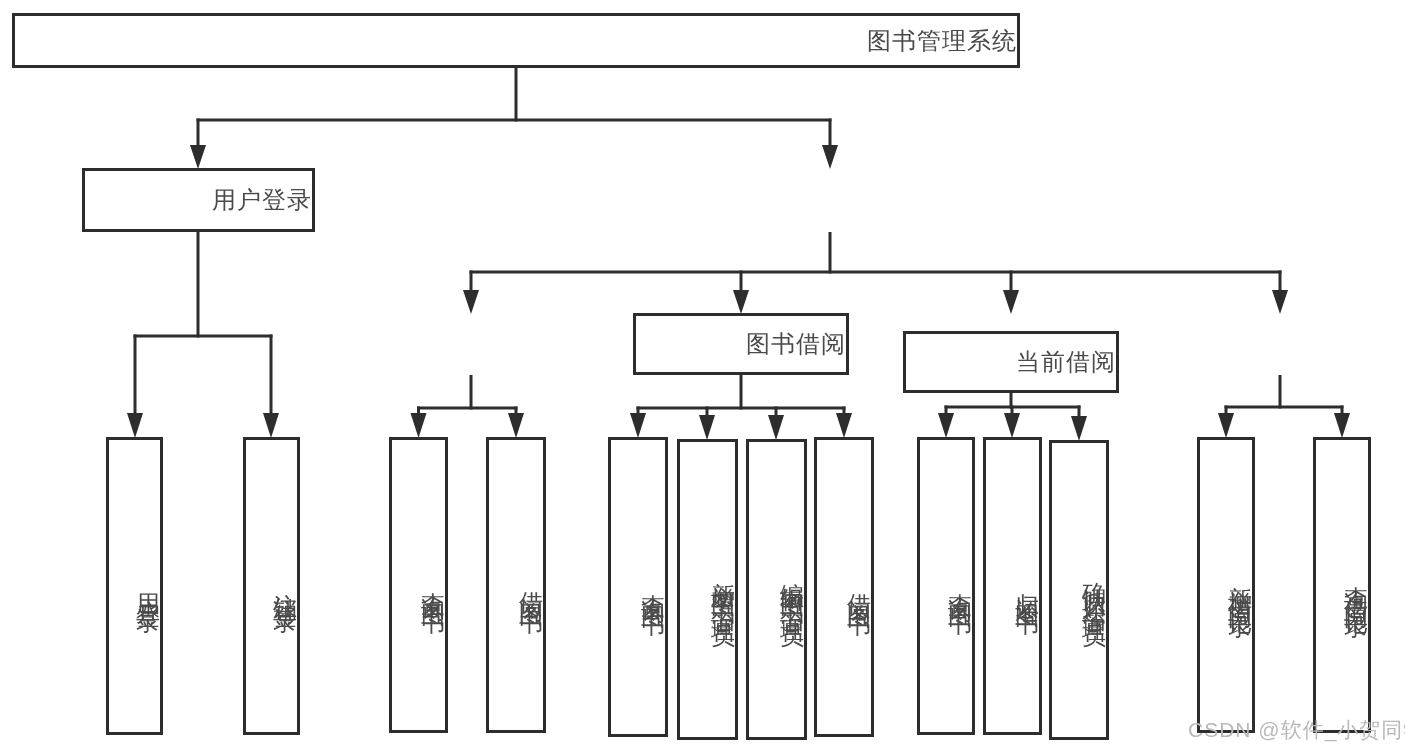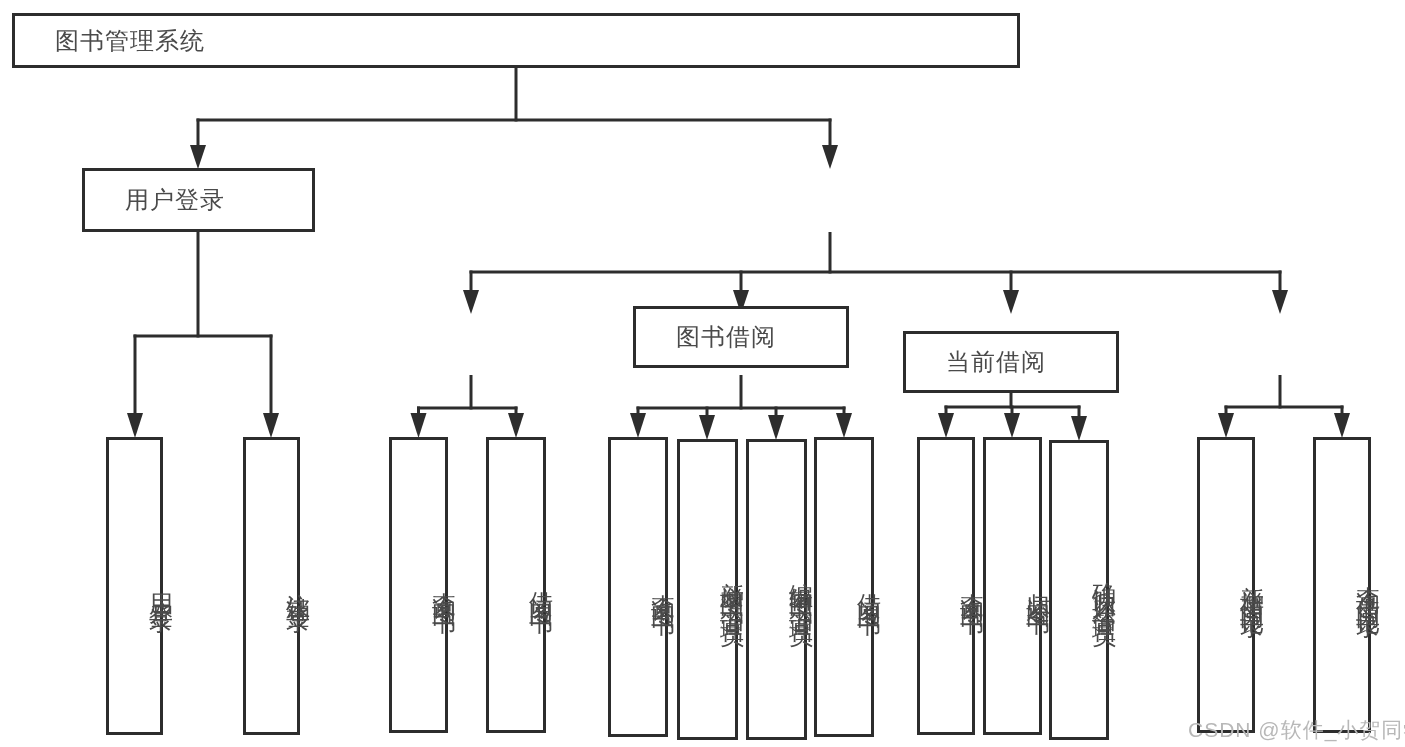--- a/index.html
+++ b/index.html
@@ -17,21 +17,21 @@
     overflow:hidden;
   }
   .wires{position:absolute;left:0;top:0;z-index:1;}
   .wires line{stroke:var(--line);stroke-width:3;}
   .wires polygon{fill:var(--line);}
   .node{
     position:absolute;z-index:2;
     box-sizing:border-box;
     border:3px solid var(--line);
     background:var(--background);
-    display:flex;align-items:center;justify-content:flex-start;
+    display:flex;align-items:center;justify-content:flex-end;
     color:var(--text);
     padding-left:40px;
   }
   .node.h .lbl{
     font-size:24px;letter-spacing:1px;white-space:nowrap;
   }
   .node.v .lbl{
     writing-mode:vertical-rl;
     text-orientation:mixed;
     font-size:24px;
@@ -130,21 +130,21 @@
   </svg>
 
   <div class="node h" style="left:12px;top:13px;width:1008px;height:55px">
     <span class="lbl">图书管理系统</span>
   </div>
 
   <div class="node h" style="left:82px;top:168px;width:233px;height:64px">
     <span class="lbl">用户登录</span>
   </div>
 
-  <div class="node h" style="left:633px;top:306px;width:216px;height:62px">
+  <div class="node h" style="left:633px;top:313px;width:216px;height:62px">
     <span class="lbl">图书借阅</span>
   </div>
   <div class="node h" style="left:903px;top:331px;width:216px;height:62px">
     <span class="lbl">当前借阅</span>
   </div>
 
   <div class="node v" style="left:106px;top:437px;width:57px;height:298px">
     <span class="lbl">用户登录</span>
   </div>
   <div class="node v" style="left:243px;top:437px;width:57px;height:298px">

